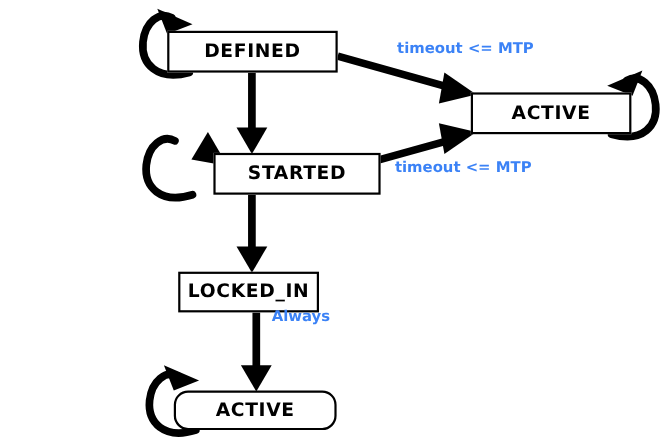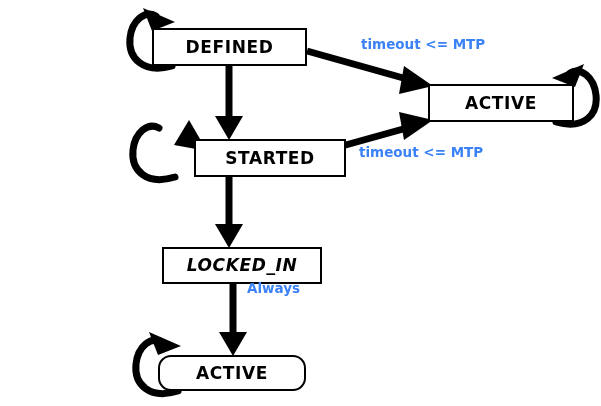--- a/index.html
+++ b/index.html
@@ -49,21 +49,21 @@
     font-size: 13.5px;
     color: #3b82f6;
     white-space: nowrap;
     line-height: 1;
     z-index: 4;
   }
   
   #node-defined   { left: 152px; top: 28px;  width: 155px; height: 38px; }
   #node-failed    { left: 428px; top: 84px;  width: 146px; height: 38px; }
   #node-started   { left: 154px; top: 139px; width: 152px; height: 38px; margin-left: 40px; }
-  #node-locked-in { left: 162px; top: 247px; width: 160px; height: 37px; font-style: italic; }
+  #node-locked-in { left: 162px; top: 247px; width: 128px; height: 37px; }
   #node-active    { left: 158px; top: 355px; width: 148px; height: 36px; border-radius: 13px; }
   
   #label-starttime   { left: 1px;   top: 87px;  }
   #label-timeout-top { left: 361px; top: 38px;  }
   #label-timeout-bot { left: 359px; top: 146px; }
   #label-threshold   { left: 240px; top: 191px; }
   #label-always      { left: 247px; top: 282px; }
 </style>
 </head>
 <body>

